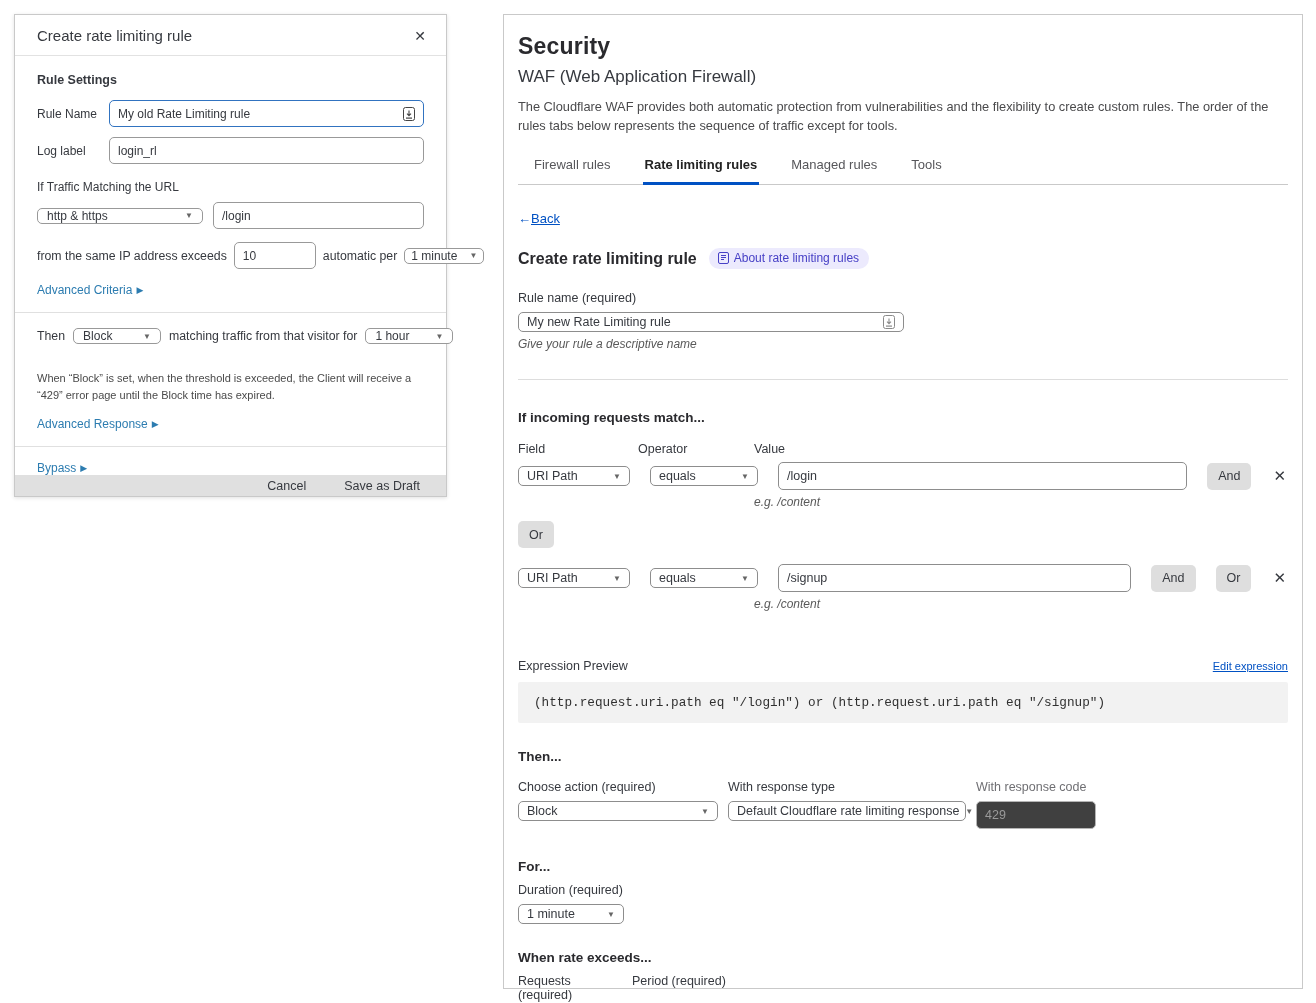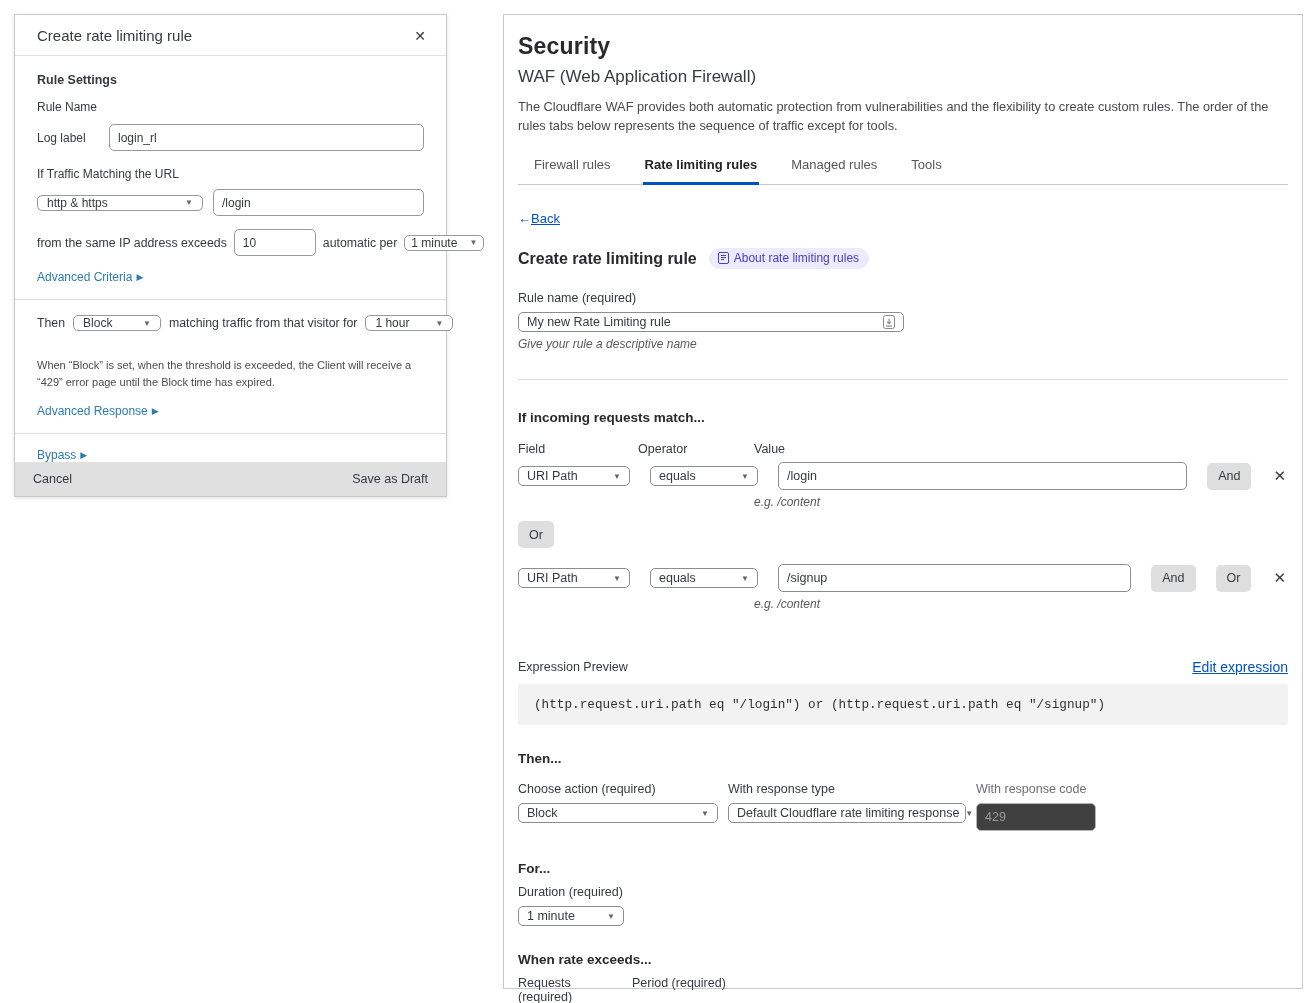--- a/index.html
+++ b/index.html
@@ -23,21 +23,21 @@
   .dlg-row { display:flex; align-items:center; margin-top:10px; }
   .dlg-row label { width:72px; flex:none; font-size:12px; }
   .dlg-inp { flex:1; display:flex; align-items:center; border:1px solid #999; border-radius:5px; height:27px; padding:0 8px; font-size:12px; background:#fff; }
   .dlg-inp input { border:none; outline:none; flex:1; font-size:12px; font-family:"Liberation Sans", sans-serif; color:#36393f; }
   .dlg-inp.focused { border:1.5px solid #3173c0; }
   .dlg-sel { display:flex; align-items:center; border:1px solid #999; border-radius:5px; height:16px; padding:0 9px; font-size:12px; background:#fff; cursor:pointer; }
   .dlg-link { color:#2c7cb0; font-size:12px; margin-top:14px; cursor:pointer; display:inline-flex; align-items:center; gap:4px; }
   .dlg-link .caret-r { color:#2c7cb0; }
   .dlg-hr { border:none; border-top:1px solid #e0e0e0; margin:15px -22px 0 -22px; }
   .dlg-note { font-size:11px; color:#4a4a4a; line-height:1.5; margin-top:26px; }
-  .dlg-foot { margin-top:auto; background:#e0e0e0; padding:0 18px; height:47px; display:flex; align-items:center; justify-content:space-between; gap:20px; }
+  .dlg-foot { margin-top:auto; background:#e0e0e0; padding:0 26px; height:47px; display:flex; align-items:center; justify-content:flex-end; gap:38px; }
   .dlg-foot button { background:none; border:none; font-size:12.5px; color:#36393f; font-family:"Liberation Sans", sans-serif; cursor:pointer; }
 
   
   .panel { position:absolute; left:503px; top:14px; width:800px; height:975px; background:#fff; border:1px solid #c9c9c9; padding:18px 14px 0 14px; }
   .pg-title { font-size:23px; font-weight:700; color:#2a2a2e; letter-spacing:.2px; }
   .pg-sub { font-size:17px; font-weight:400; margin-top:7px; color:#36393f; }
   .pg-desc { font-size:12.8px; color:#4a4a4c; line-height:1.5; margin-top:10px; }
   .tabs { display:flex; gap:30px; margin-top:16px; padding-left:14px; border-bottom:1px solid #c9c9c9; }
   .tab { font-size:13px; color:#56565a; padding:6px 2px 10px 2px; cursor:pointer; }
   .tab.active { color:#222; font-weight:700; border-bottom:3px solid #0051c3; margin-bottom:-1px; }
@@ -52,39 +52,49 @@
   .divider { border:none; border-top:1px solid #ddd; margin:28px 0 0 0; }
   .sec-h { font-size:13.5px; font-weight:700; margin-top:30px; color:#2a2a2e; }
   .cond-labels { display:flex; gap:8px; margin-top:17px; }
   .cond-labels .c1 { width:112px; } .cond-labels .c2 { width:108px; }
   .cond-row { display:flex; gap:20px; align-items:center; margin-top:6px; }
   .cond-row .sel.f { width:112px; flex:none; } .cond-row .sel.o { width:108px; flex:none; }
   .cond-row .inp.v { flex:1; }
   .cond-help { margin:5px 0 0 236px; }
   .or-standalone { margin-top:12px; }
   .expr-head { display:flex; align-items:center; justify-content:space-between; margin-top:48px; }
-  .edit-link { font-size:14px; color:#0051c3; text-decoration:underline; cursor:pointer; }
+  .edit-link { font-size:11px; color:#0051c3; text-decoration:underline; cursor:pointer; }
   .code-block { margin-top:9px; background:#f2f2f2; border-radius:2px; padding:13px 16px; font-family:"Liberation Mono", monospace; font-size:12.7px; color:#303030; white-space:pre; }
   .then-cols { display:flex; gap:10px; margin-top:16px; }
   .tc { display:flex; flex-direction:column; gap:7px; }
   .inp.disabled { background:#404040; border-color:#b5b5b5; color:#9a9a9a; }
 </style>
 </head>
 <body>
 
 <div class="dialog">
   <div class="dlg-head">
     <span class="dlg-title">Create rate limiting rule</span>
     <button class="dlg-close">✕</button>
   </div>
   <div class="dlg-body">
     <div style="font-size:12.5px;font-weight:700;">Rule Settings</div>
 
     <div class="dlg-row" style="margin-top:13px;">
       <label>Rule Name</label>
+      <div class="dlg-inp focused">
+        <input value="My old Rate Limiting rule" style="">
+        <span class="autofill">
+          <svg width="12" height="14" viewBox="0 0 12 14">
+              <rect x="0.5" y="0.5" width="11" height="13" rx="2" fill="#fff" stroke="#444"></rect>
+              <path d="M6 3.5v5M4 6.7L6 8.7l2-2" stroke="#444" stroke-width="1.1" fill="none"></path>
+              <rect x="3" y="10.5" width="6" height="1.2" fill="#444"></rect>
+            </svg>
+        </span>
+      </div>
     </div>
 
     <div class="dlg-row">
       <label>Log label</label>
       <div class="dlg-inp">
         <input value="login_rl" style="">
       </div>
     </div>
 
     <div style="margin-top:16px;font-size:12px;">If Traffic Matching the URL</div>

